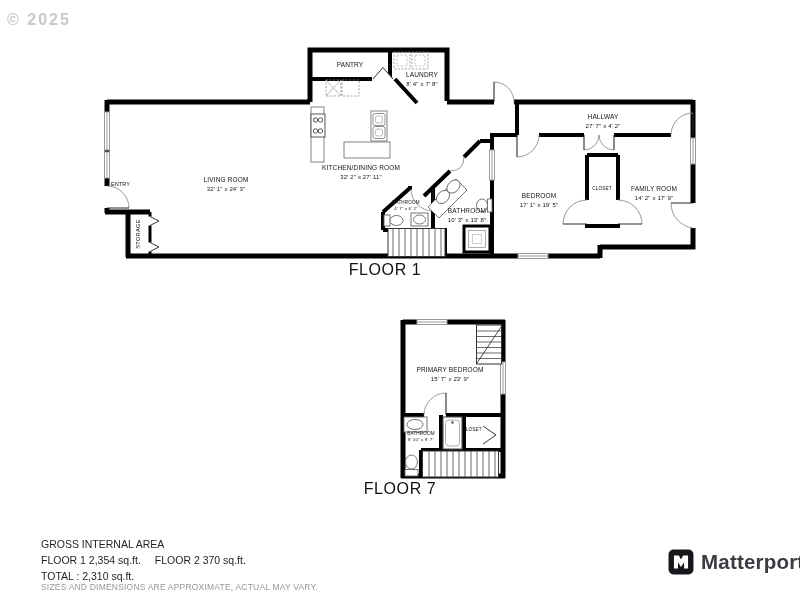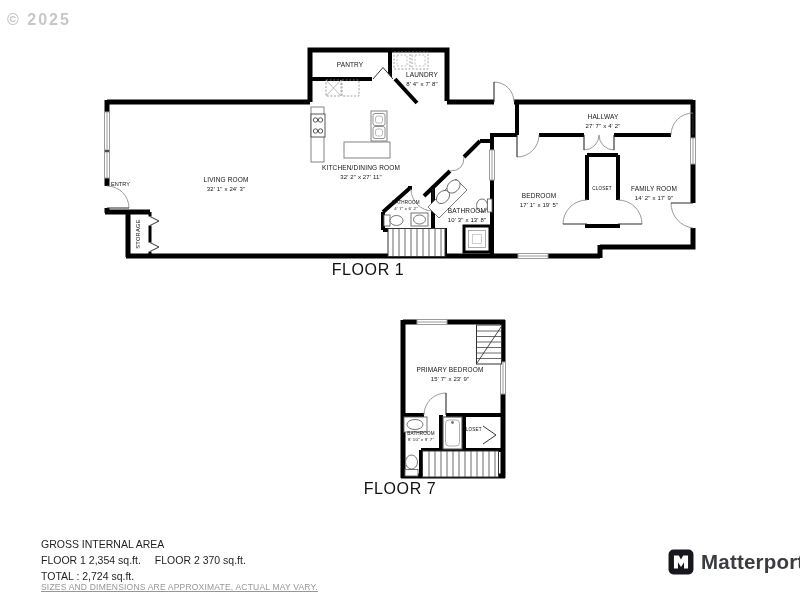--- a/index.html
+++ b/index.html
@@ -17,21 +17,21 @@
   .storage-label{position:absolute;transform:translate(-50%,-50%) rotate(-90deg);
           font-size:5.6px;color:#141414;letter-spacing:.3px;}
   .floor-label{position:absolute;transform:translate(-50%,-50%);font-size:16px;color:#111;
           letter-spacing:.6px;}
   #watermark{position:absolute;left:7px;top:11px;font-size:16px;font-weight:600;
           color:#c7c7c7;letter-spacing:2px;}
   #footer{position:absolute;left:0;right:12px;top:538px;text-align:left;color:#1f1f1f;padding-left:41px;}
   #footer .ftitle{font-size:10.5px;}
   #footer .fline{font-size:10.5px;margin-top:4px;}
   #footer .fline .gap{display:inline-block;width:14px;}
-  #footer .fdisclaimer{font-size:8.5px;color:#979797;margin-top:0;letter-spacing:.2px;text-decoration:underline;}
+  #footer .fdisclaimer{font-size:8.5px;color:#979797;margin-top:0;letter-spacing:.2px;}
   #brand{position:absolute;left:668px;top:549px;display:flex;align-items:center;gap:7px;}
   #brand .brand-text{font-size:20.5px;font-weight:700;color:#3b3b42;letter-spacing:.2px;}
 </style>
 </head>
 <body>
 
 <div id="canvas">
 
   <svg id="plan-svg" width="800" height="600" viewBox="0 0 800 600">
 
@@ -229,41 +229,41 @@
   <div class="rlabel sm" style="left:406px;top:206px">
     <span class="rname">BATHROOM</span>
     <span class="rdims">4' 7" x 6' 2"</span>
   </div>
   <div class="rlabel" style="left:467px;top:215px">
     <span class="rname">BATHROOM</span>
     <span class="rdims">10' 3" x 13' 8"</span>
   </div>
   <div class="entry-label" style="left:111px;top:181px">ENTRY</div>
   <div class="storage-label" style="left:138px;top:234px">STORAGE</div>
-  <div class="floor-label" style="left:368px;top:270px">FLOOR 1</div>
+  <div class="floor-label" style="left:385px;top:270px">FLOOR 1</div>
 
   <div class="rlabel" style="left:450px;top:374px">
     <span class="rname">PRIMARY BEDROOM</span>
     <span class="rdims">15' 7" x 23' 9"</span>
   </div>
   <div class="rlabel sm" style="left:421px;top:437px">
     <span class="rname">BATHROOM</span>
     <span class="rdims">8' 10" x 9' 7"</span>
   </div>
   <div class="rlabel tiny" style="left:472px;top:430px">
     <span>CLOSET</span>
   </div>
   <div class="floor-label" style="left:400px;top:489px">FLOOR 7</div>
 
   <div id="footer">
     <div class="ftitle">GROSS INTERNAL AREA</div>
     <div class="fline">
       <span>FLOOR 1 2,354 sq.ft.</span><span class="gap"></span><span>FLOOR 2 370 sq.ft.</span>
     </div>
-    <div class="fline">TOTAL :  2,724 sq.ft.</div>
+    <div class="fline">TOTAL :  2,310 sq.ft.</div>
     <div class="fdisclaimer">SIZES AND DIMENSIONS ARE APPROXIMATE, ACTUAL MAY VARY.</div>
   </div>
 
   <div id="brand">
     <svg width="26" height="26" viewBox="0 0 24 24">
       <rect x="0.5" y="0.5" width="23" height="23" rx="4.5" fill="#17171c"></rect>
       <path fill="#ffffff" d="M5.5 6 L10 6 L12 9.8 L14 6 L18.5 6 L18.5 18 L14.8 18 L14.8 12.2
                              L12 16.6 L9.2 12.2 L9.2 18 L5.5 18 Z"></path>
     </svg>
     <span class="brand-text">Matterport</span>

